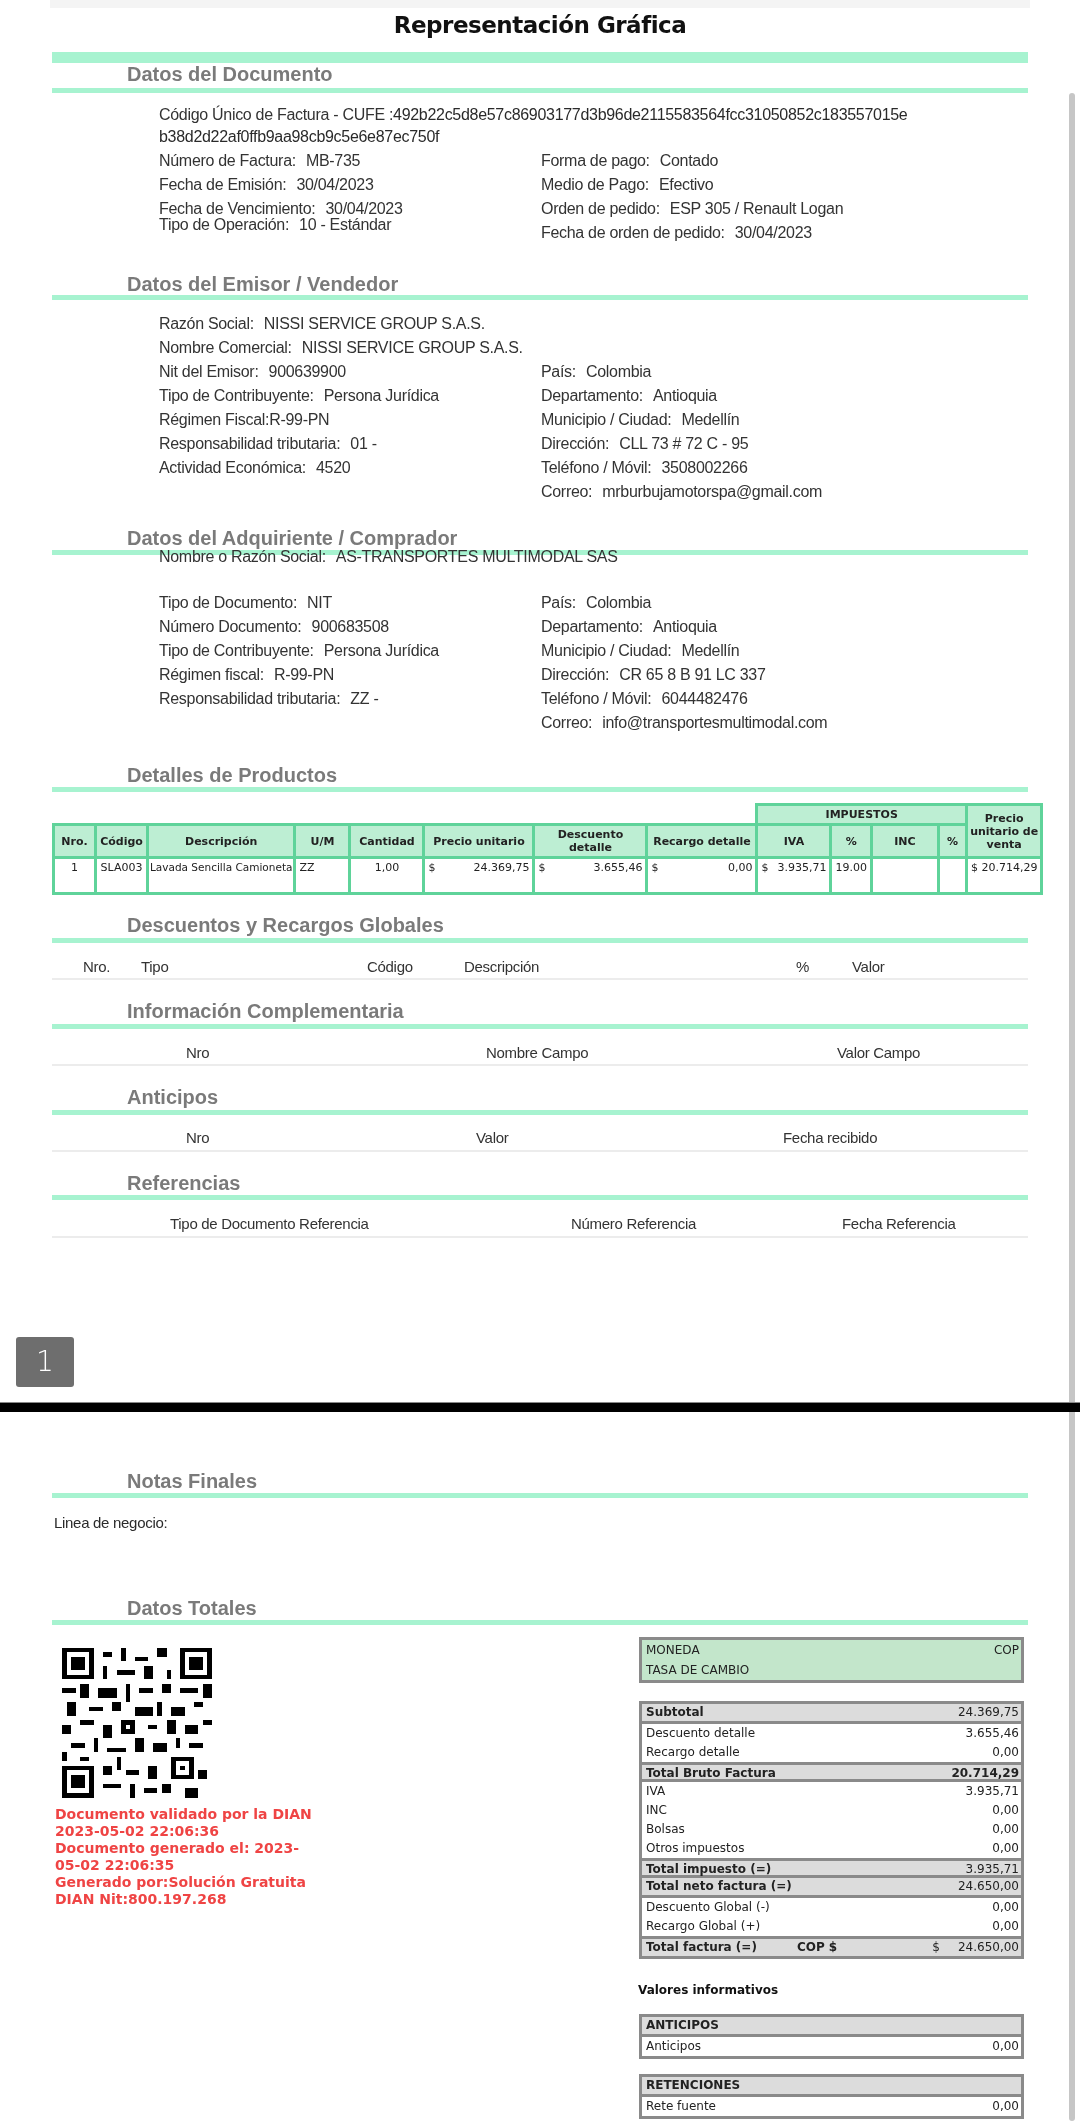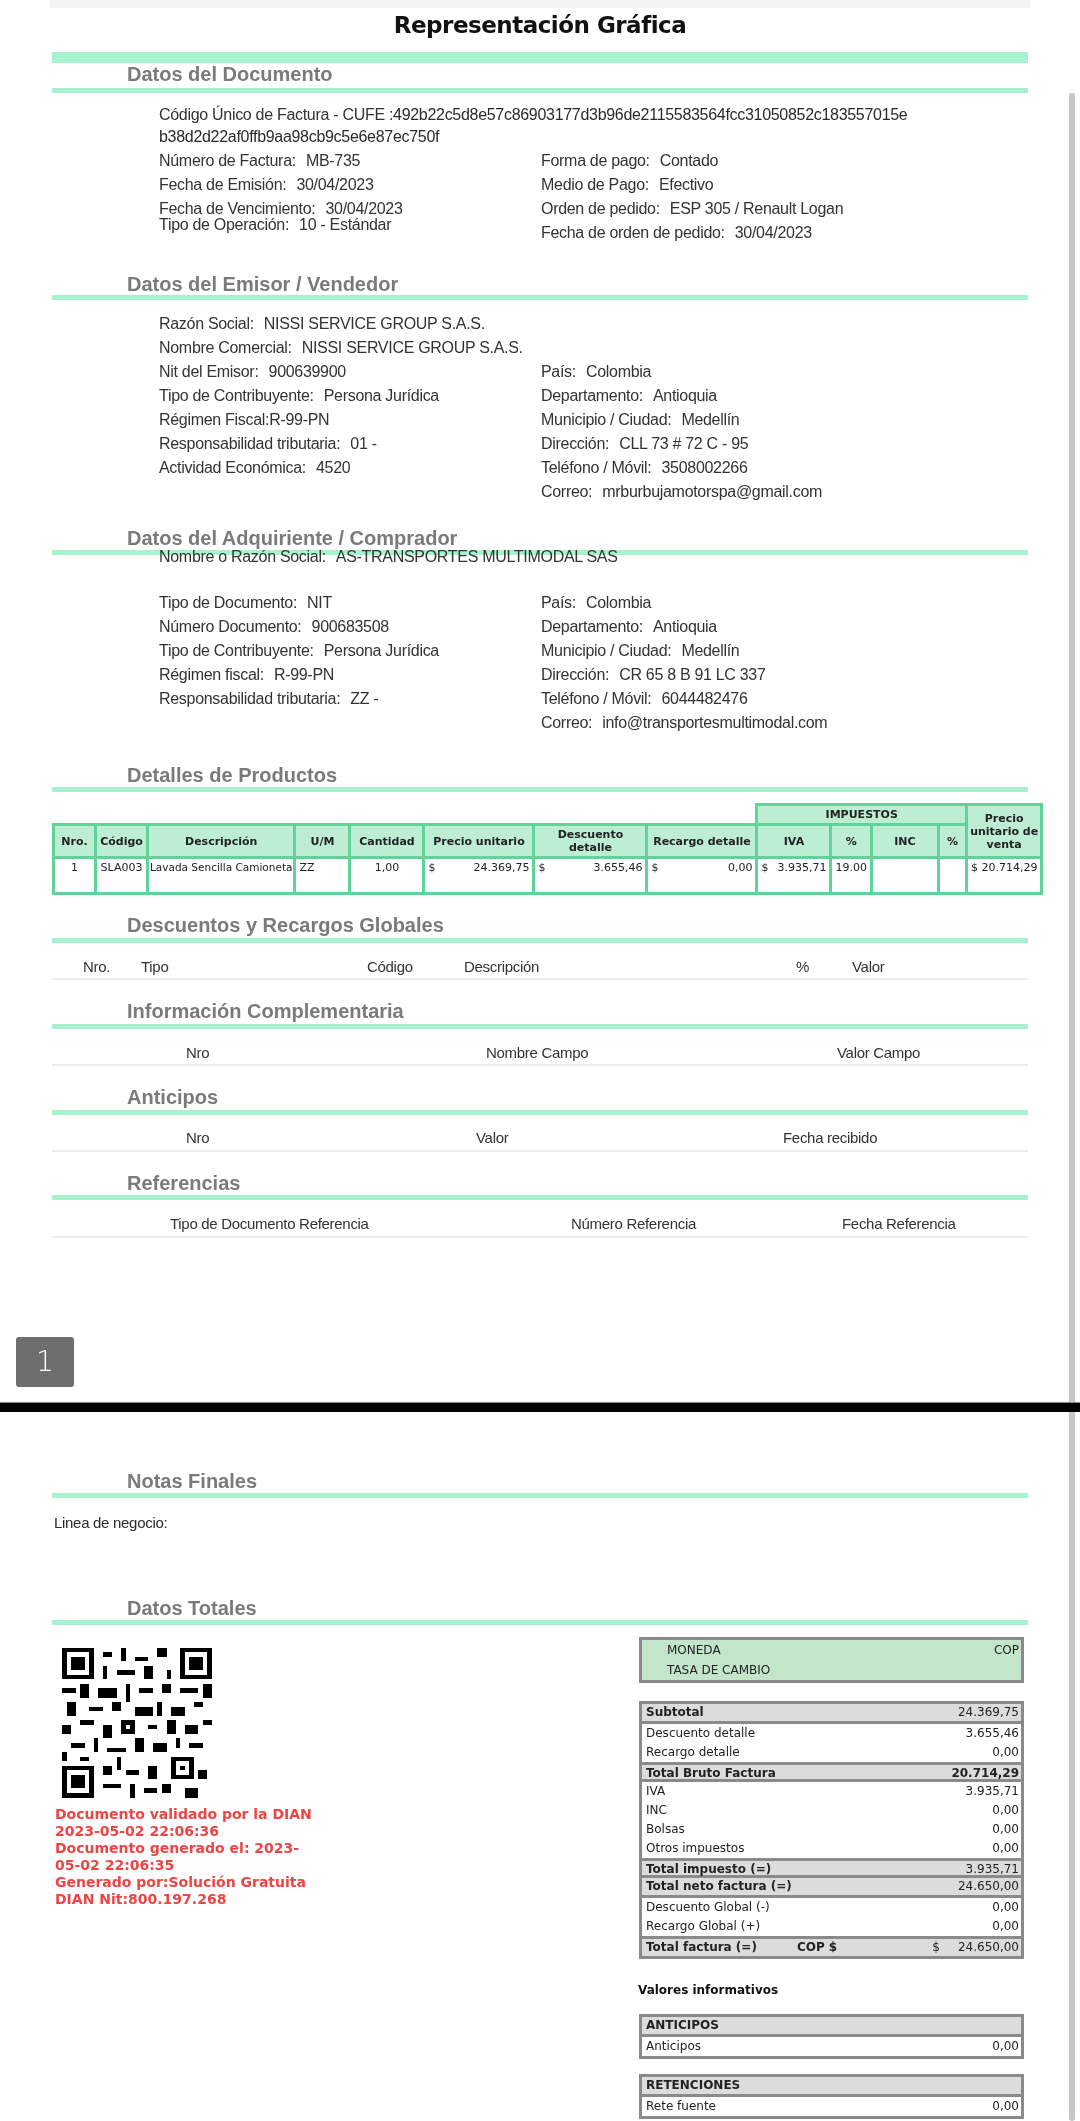--- a/index.html
+++ b/index.html
@@ -36,21 +36,21 @@
   .page-break { position: absolute; left: 0; top: 1402px; width: 1080px; height: 10px; background: #000; border-top: 1px solid #888; }
 
   .qr { position: absolute; left: 62px; top: 1645px; width: 150px; height: 155px; }
   .dian-text { position: absolute; left: 55px; top: 1806px; width: 260px; font-family: "DejaVu Sans", sans-serif; font-weight: bold; font-size: 14px; line-height: 17px; color: #ef4444; }
 
   .box { position: absolute; left: 639px; width: 385px; border: 3px solid #8a8a8a; font-family: "DejaVu Sans", sans-serif; font-size: 12px; color: #222; }
   .box .r { display: flex; justify-content: space-between; padding: 0 2px 0 4px; height: 20px; line-height: 20px; }
   .box .r.g { background: #dcdcdc; font-weight: bold; border-top: 3px solid #8a8a8a; border-bottom: 3px solid #8a8a8a; height: 20px; line-height: 16px; }
   .box .r.g:first-child { border-top: none; }
   .box .r.w { background: #fff; height: 19px; line-height: 19px; }
-  .box.green { background: #c3e6cb; padding-left: 21px; }
+  .box.green { background: #c3e6cb; }
   .box.green .r { height: 20px; line-height: 20px; }
   .box .mid { flex: 1; display: flex; margin-left: 40px; }
 
   .valores { position: absolute; left: 638px; top: 1983px; font-family: "DejaVu Sans", sans-serif; font-weight: bold; font-size: 12px; color: #111; }
 </style>
 </head>
 <body>
 
 <div class="top-fade"></div>
 <div class="scrollbar"></div>

